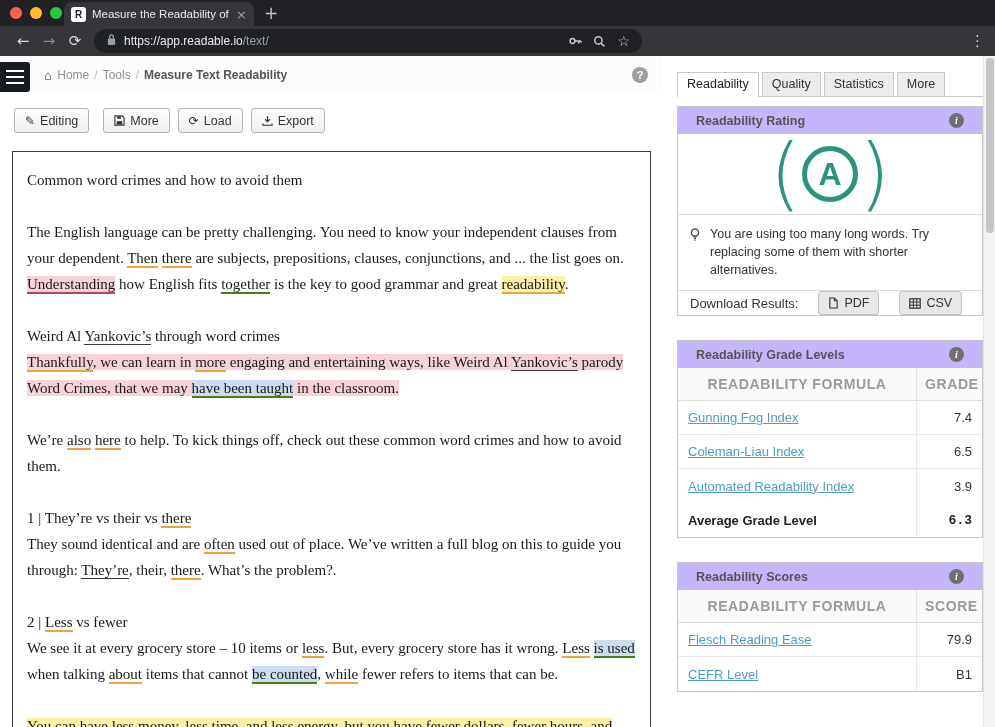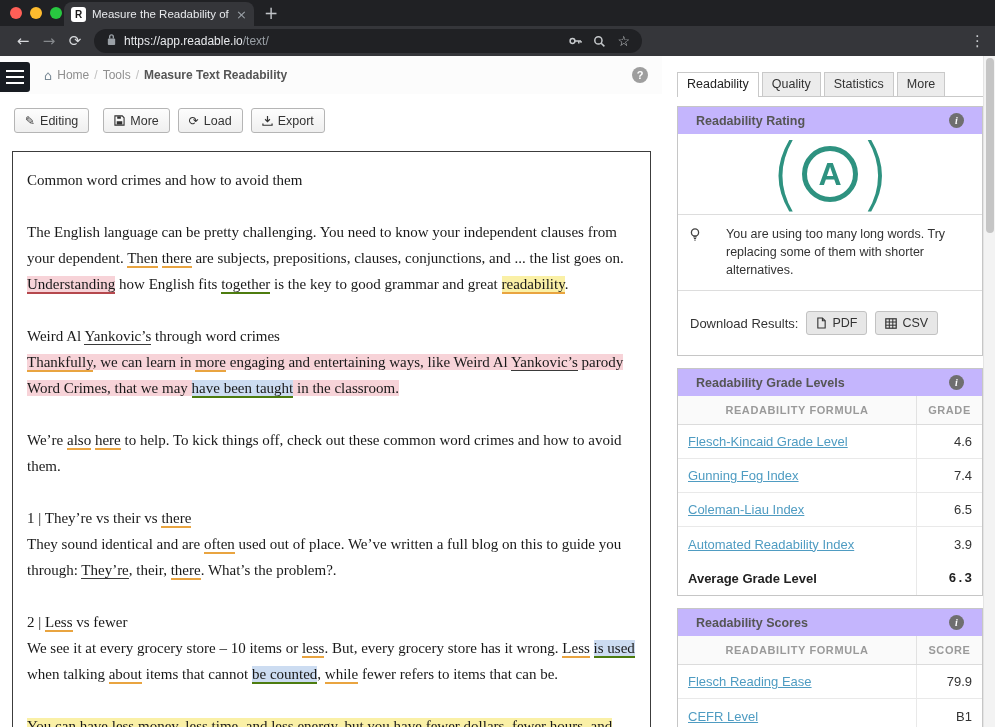--- a/index.html
+++ b/index.html
@@ -64,37 +64,37 @@
   .ul-red { border-bottom:2px solid #b5484d; }
   .ul-dark { border-bottom:1px solid #3a3a3a; }
 
   
   .right { position:absolute; left:677px; top:0; width:306px; height:100%; }
   .tabs { display:flex; margin-top:16px; border-bottom:1px solid #c9c9c9; align-items:flex-end; }
   .tabbtn { font-size:12.5px; color:#333; padding:4px 9px 5px; background:#ececec; border:1px solid #c9c9c9; border-bottom:none; margin-right:3px; }
   .tabbtn.active { background:#fff; margin-bottom:-1px; padding-bottom:6px; color:#222; }
 
   .panel { border:1px solid #c6c6c6; background:#fff; margin-top:9px; }
-  .panel + .panel { margin-top:12px; }
+  .panel + .panel { margin-top:24px; }
   .panel-h { background:#c4b5fd; padding:6px 18px; font-weight:bold; font-size:12.5px; color:#555; display:flex; align-items:center; }
   .info-i { margin-left:auto; width:15px; height:15px; border-radius:50%; background:#6f6f6f; color:#fff; font-size:10px; font-style:italic; font-weight:bold; font-family:"Liberation Serif",serif; display:flex; align-items:center; justify-content:center; }
 
   .rating-body { height:80px; display:flex; align-items:center; justify-content:center; color:#2e9280; overflow:hidden; }
   .paren { font-size:80px; line-height:66px; font-weight:300; }
   .grade-ring { width:56px; height:56px; border:5px solid #2e9280; border-radius:50%; display:flex; align-items:center; justify-content:center; margin:0 1px; }
   .grade-letter { font-size:32px; font-weight:bold; }
 
-  .tip { border-top:1px solid #ddd; padding:10px 12px 11px 10px; display:flex; gap:24px; font-size:12.5px; color:#333; line-height:1.45; }
+  .tip { border-top:1px solid #ddd; padding:10px 12px 11px 10px; display:flex; gap:8px; font-size:12.5px; color:#333; line-height:1.45; }
   .tip svg { flex:0 0 auto; margin-top:2px; }
 
-  .download { border-top:1px solid #ddd; padding:20px 12px; display:flex; align-items:center; gap:8px; font-size:13px; color:#333; }
+  .download { border-top:1px solid #ddd; padding:0 12px; display:flex; align-items:center; gap:20px; font-size:13px; color:#333; }
   .dl-btn { display:inline-flex; align-items:center; gap:5px; background:#e7e7e7; border:1px solid #c2c2c2; border-radius:3px; padding:4px 9px; font-size:12.5px; color:#333; }
   .dl-btn svg { display:block; }
 
-  .thead { display:flex; background:#fafafa; border-bottom:1px solid #dcdcdc; font-size:11px; letter-spacing:0.6px; color:#9a9a9a; font-weight:bold; }
+  .thead { display:flex; background:#fafafa; border-bottom:1px solid #dcdcdc; font-size:14px; letter-spacing:0.6px; color:#9a9a9a; font-weight:bold; }
   .thead .c1 { flex:1; padding:8px 10px; text-align:center; }
   .thead .c2 { width:66px; padding:8px 8px; text-align:center; border-left:1px solid #e2e2e2; }
   .trow { display:flex; border-bottom:1px solid #e9e9e9; font-size:13px; min-height:34px; align-items:stretch; }
   .trow:last-child { border-bottom:none; }
   .trow .c1 { flex:1; padding:8px 10px; display:flex; align-items:center; }
   .trow .c2 { width:66px; padding:8px 10px 8px 4px; text-align:right; border-left:1px solid #e9e9e9; display:flex; align-items:center; justify-content:flex-end; color:#333; }
   .tlink { color:#4f9cc2; text-decoration:underline; cursor:pointer; }
   .trow.avg .c1 { font-weight:bold; color:#222; }
   .trow.avg .c2 { font-weight:bold; color:#222;font-family:Liberation Mono, monospace; }
 </style>
@@ -269,26 +269,20 @@
         <span>Readability Grade Levels</span>
         <span class="info-i">i</span>
       </div>
       <div class="thead">
         <span class="c1">READABILITY FORMULA</span>
         <span class="c2">GRADE</span>
       </div>
       <div>
           <div class="trow">
             <div class="c1">
-              <span class="tlink">Flesch-Kincaid Grade Level</span>
-            </div>
-            <div class="c2">4.6</div>
-          </div>
-          <div class="trow">
-            <div class="c1">
               <span class="tlink">Gunning Fog Index</span>
             </div>
             <div class="c2">7.4</div>
           </div>
           <div class="trow">
             <div class="c1">
               <span class="tlink">Coleman-Liau Index</span>
             </div>
             <div class="c2">6.5</div>
           </div>

